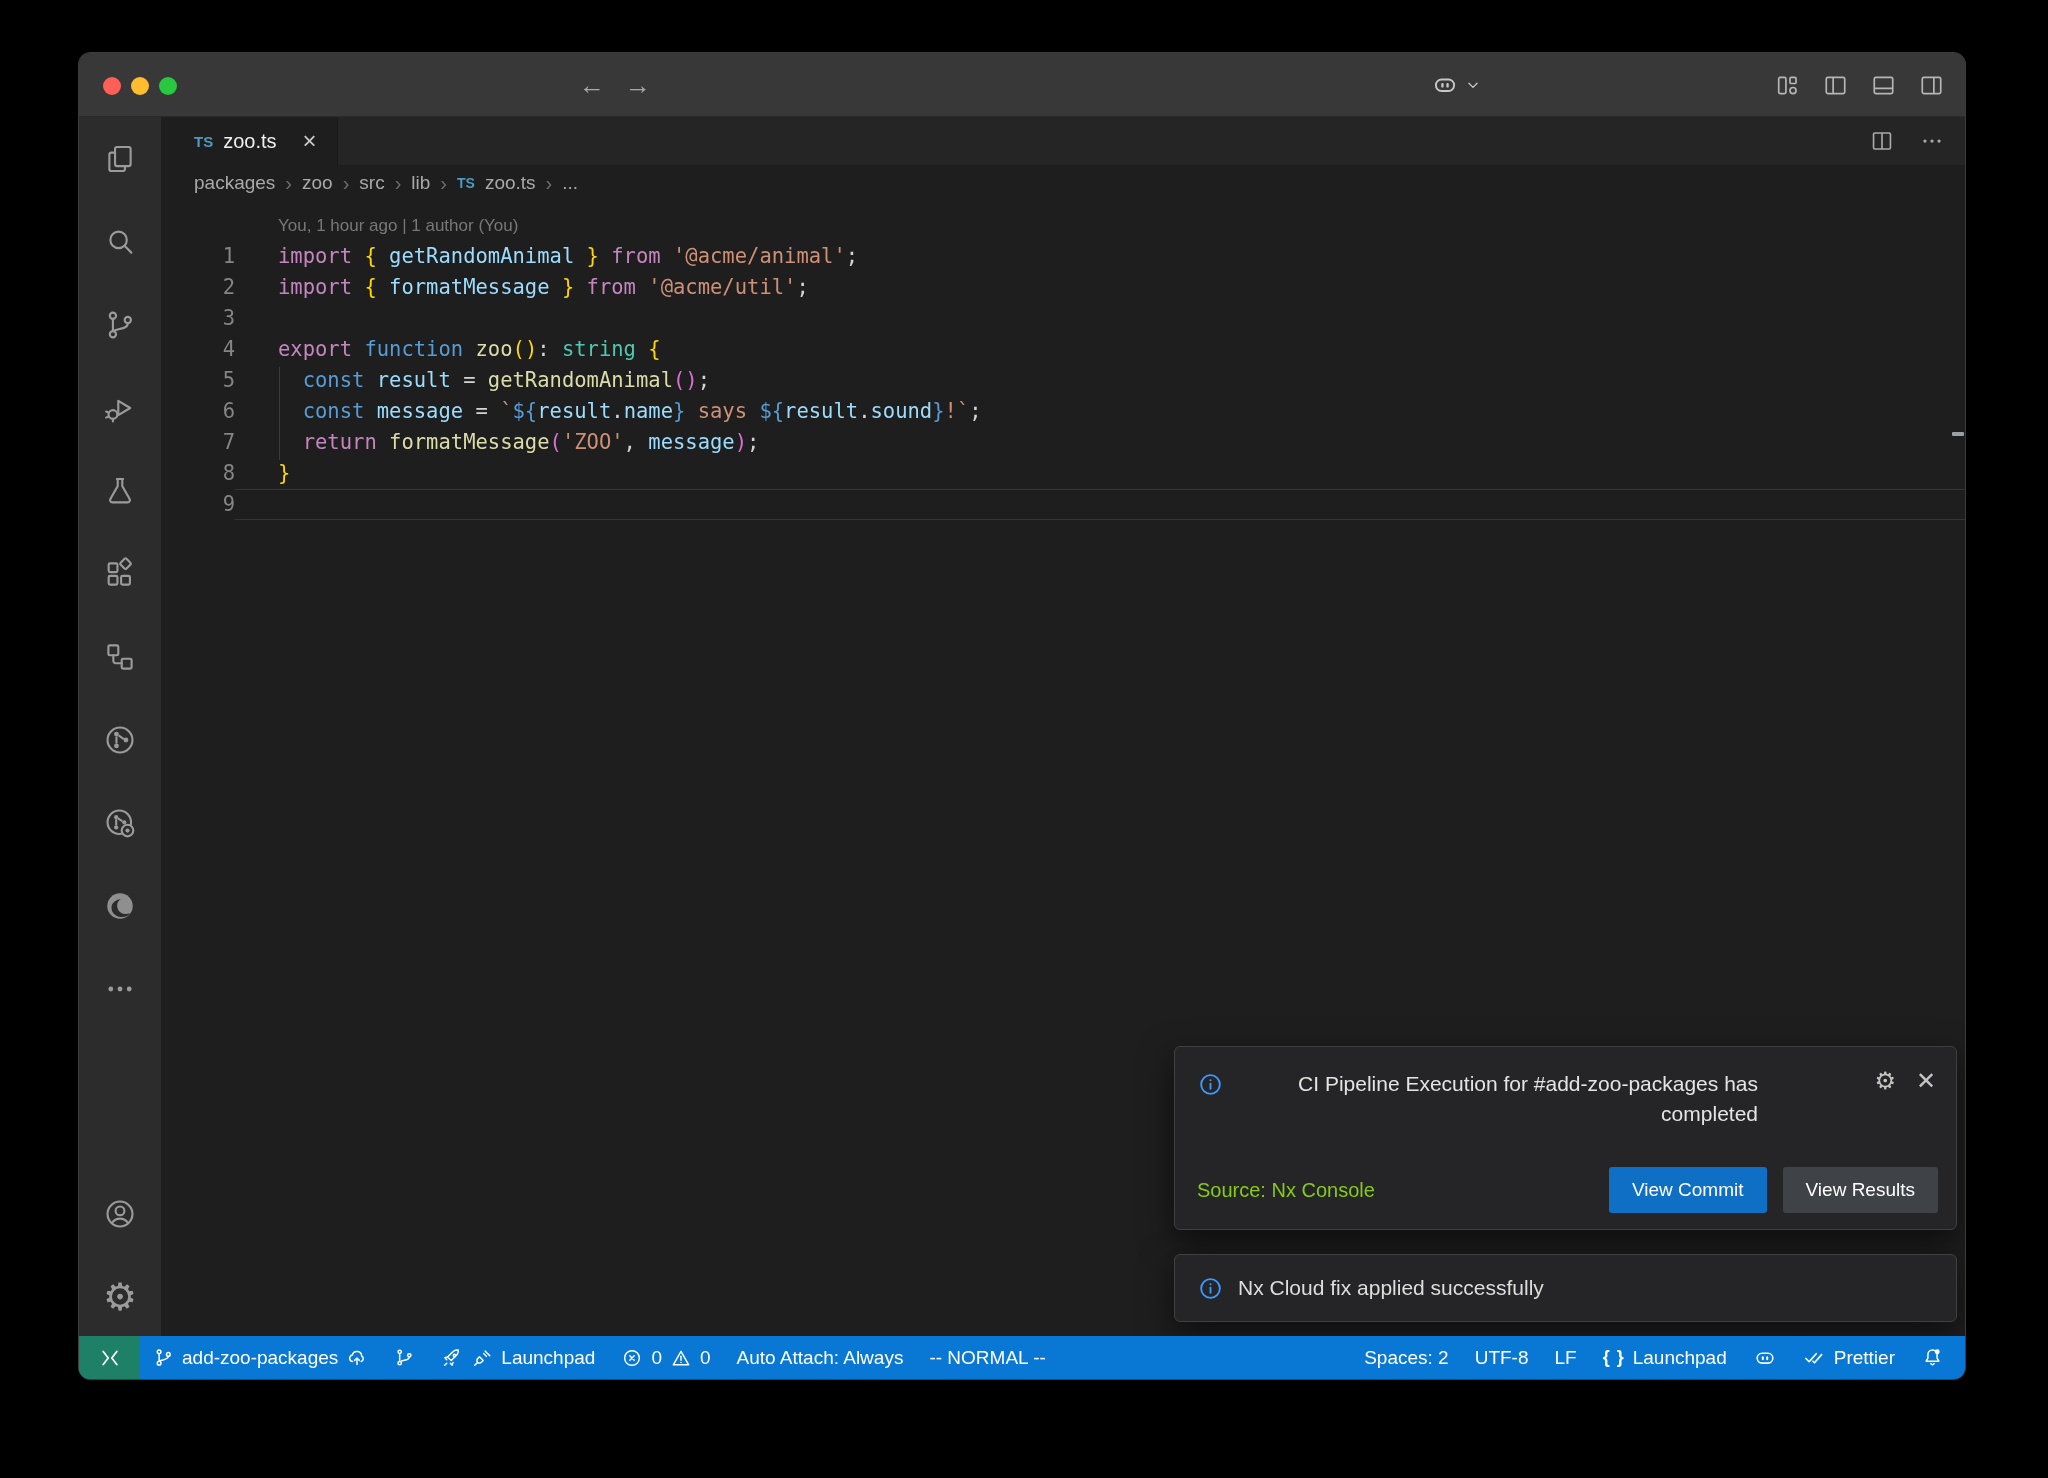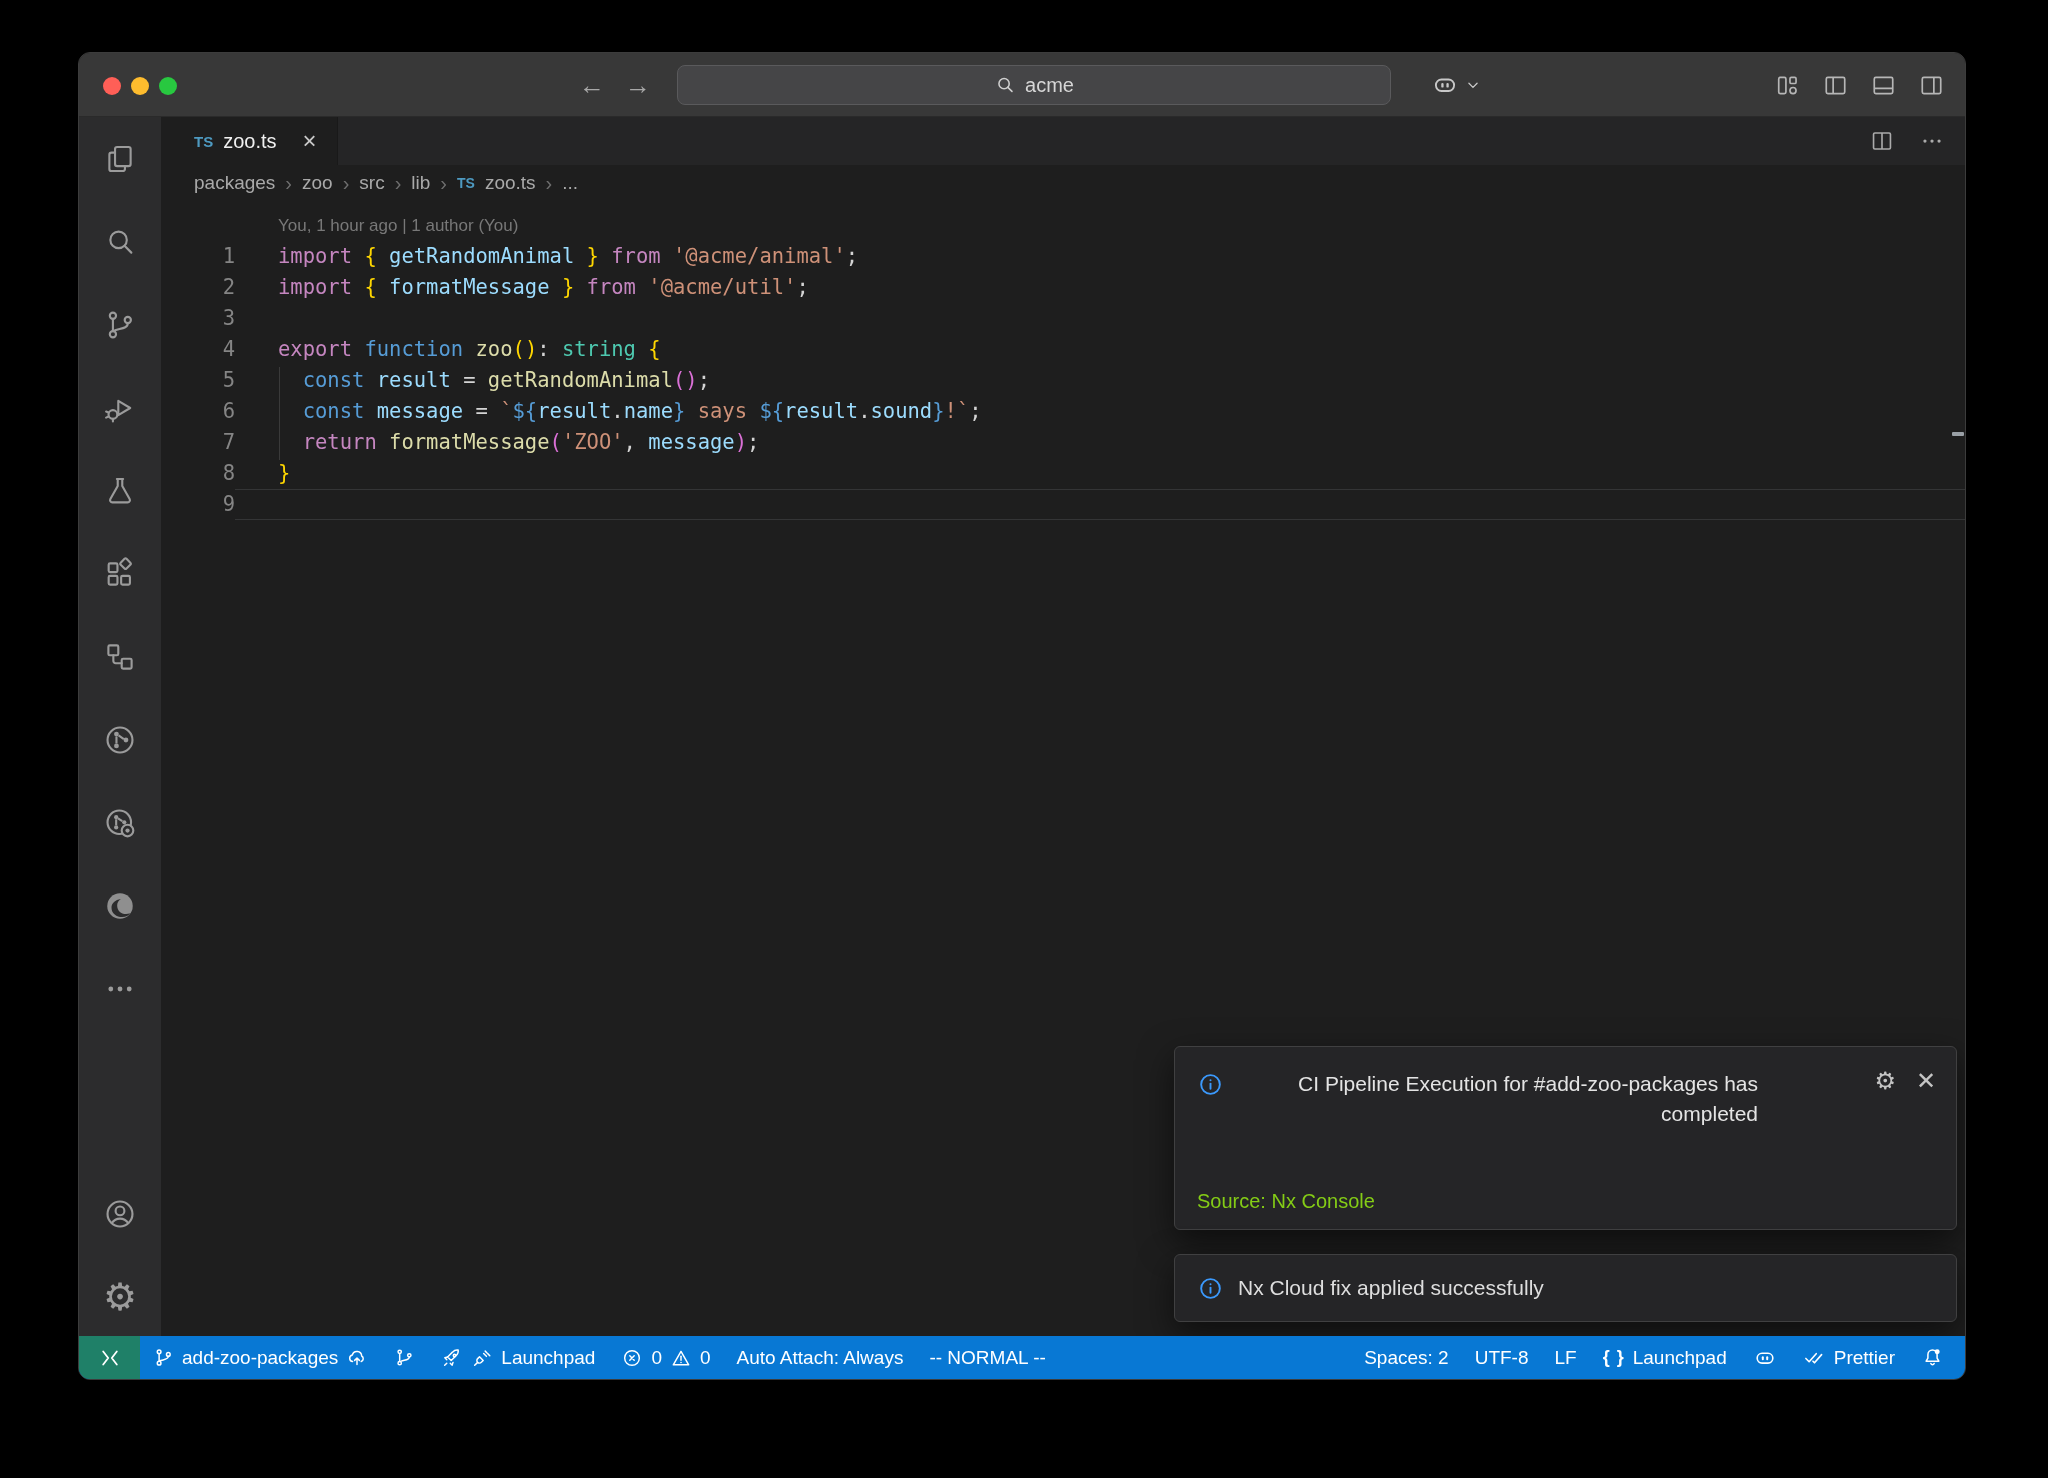--- a/index.html
+++ b/index.html
@@ -76,27 +76,20 @@
   <div class="titlebar">
     <div class="lights">
       <div class="light l-red"></div>
       <div class="light l-yellow"></div>
       <div class="light l-green"></div>
     </div>
     <div class="navarrows">
       <span>←</span>
       <span>→</span>
     </div>
-    <div class="cmdcenter">
-      <svg class="ic" width="22" height="22" viewBox="0 0 24 24" fill="none" stroke="#cfcfcf" stroke-width="1.7" stroke-linecap="round">
-          <circle cx="11" cy="10.5" r="5.6"></circle>
-          <path d="M15.1 14.6L19.6 19"></path>
-        </svg>
-      <span>acme</span>
-    </div>
     <div class="copilot-group">
       <svg class="ic" width="28" height="28" viewBox="0 0 24 24" fill="none" stroke="#c8c8c8" stroke-width="1.6">
           <rect x="4.2" y="7.3" width="15.6" height="9.8" rx="4.8"></rect>
           <rect x="8.8" y="10.2" width="2" height="4" rx="1" fill="#c8c8c8" stroke="none"></rect>
           <rect x="13.2" y="10.2" width="2" height="4" rx="1" fill="#c8c8c8" stroke="none"></rect>
         </svg>
       <svg class="ic" width="14" height="14" viewBox="0 0 24 24" fill="none" stroke="#c8c8c8" stroke-width="2.2" stroke-linecap="round">
           <path d="M5 9l7 7 7-7"></path>
         </svg>
     </div>
@@ -307,20 +300,24 @@
           <circle cx="12" cy="8.2" r="0.9" fill="#3b99fc" stroke="none"></circle>
         </svg>
       <div class="t1msg">CI Pipeline Execution for #add-zoo-packages has completed</div>
       <div class="t1icons">
         <span class="gearglyph-sm">⚙</span>
         <span class="xglyph">✕</span>
       </div>
     </div>
     <div class="t1bottom">
       <span class="t1source">Source: Nx Console</span>
+      <div class="tbtns">
+        <div class="tbtn primary">View Commit</div>
+        <div class="tbtn secondary">View Results</div>
+      </div>
     </div>
   </div>
 
   <div class="toast toast2">
     <svg class="ic" width="27" height="27" viewBox="0 0 24 24" fill="none" stroke="#3b99fc" stroke-width="1.7" stroke-linecap="round">
         <circle cx="12" cy="12" r="8.3"></circle>
         <path d="M12 11.2v4.6"></path>
         <circle cx="12" cy="8.2" r="0.9" fill="#3b99fc" stroke="none"></circle>
       </svg>
     <span>Nx Cloud fix applied successfully</span>

